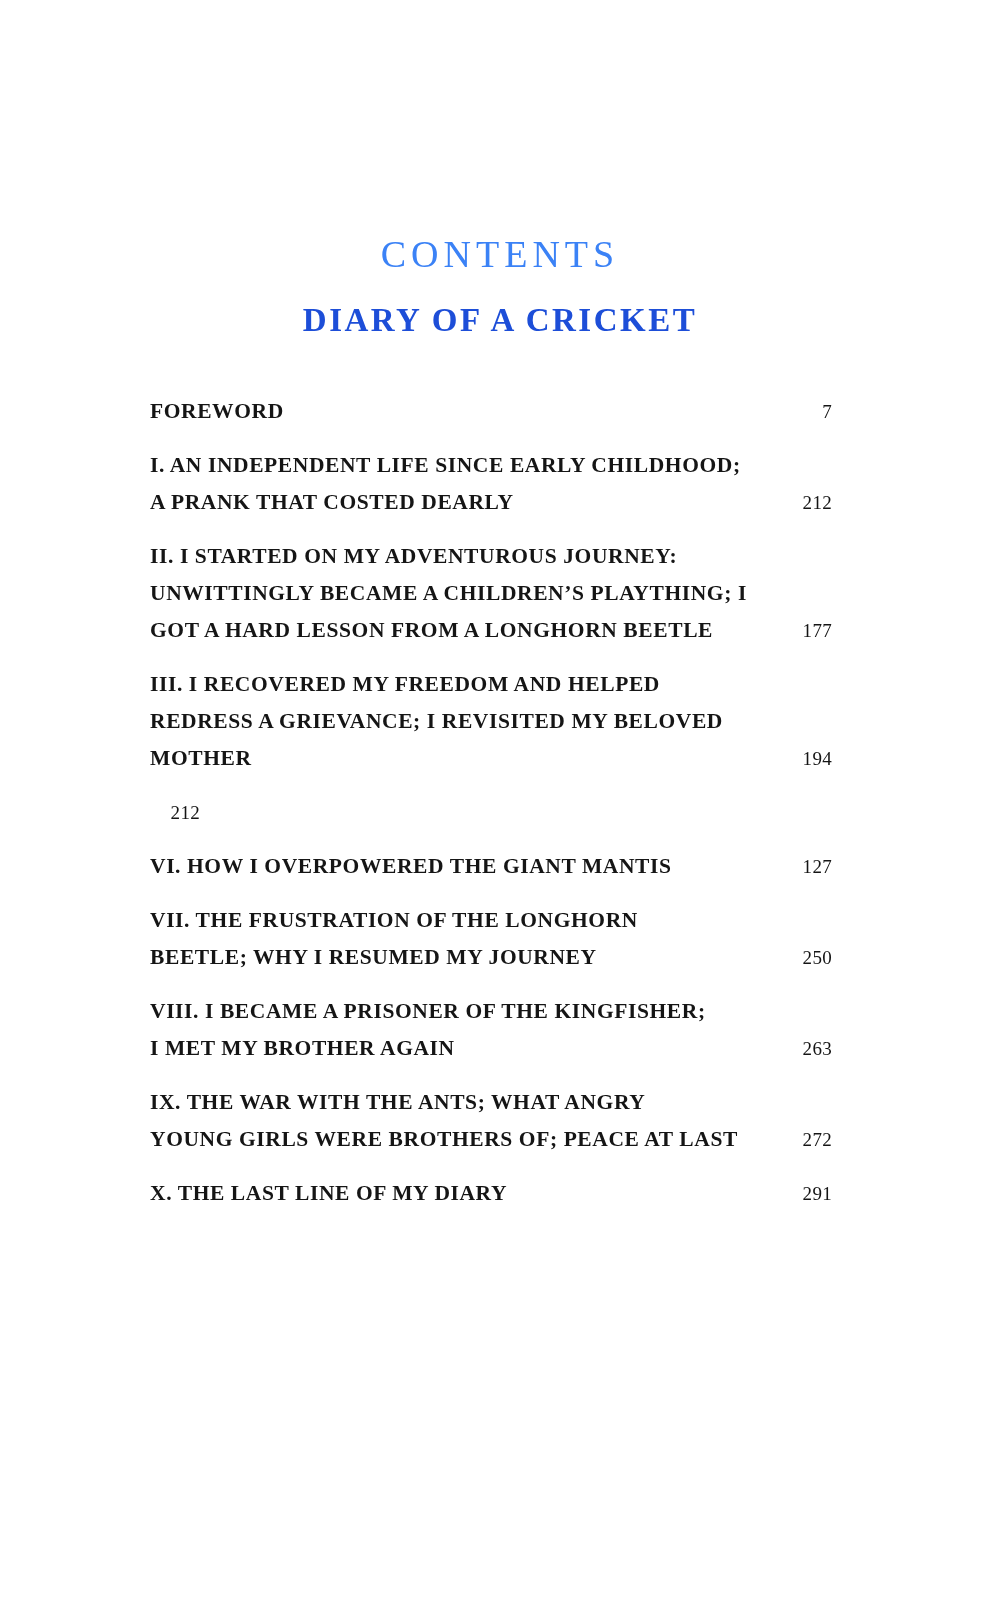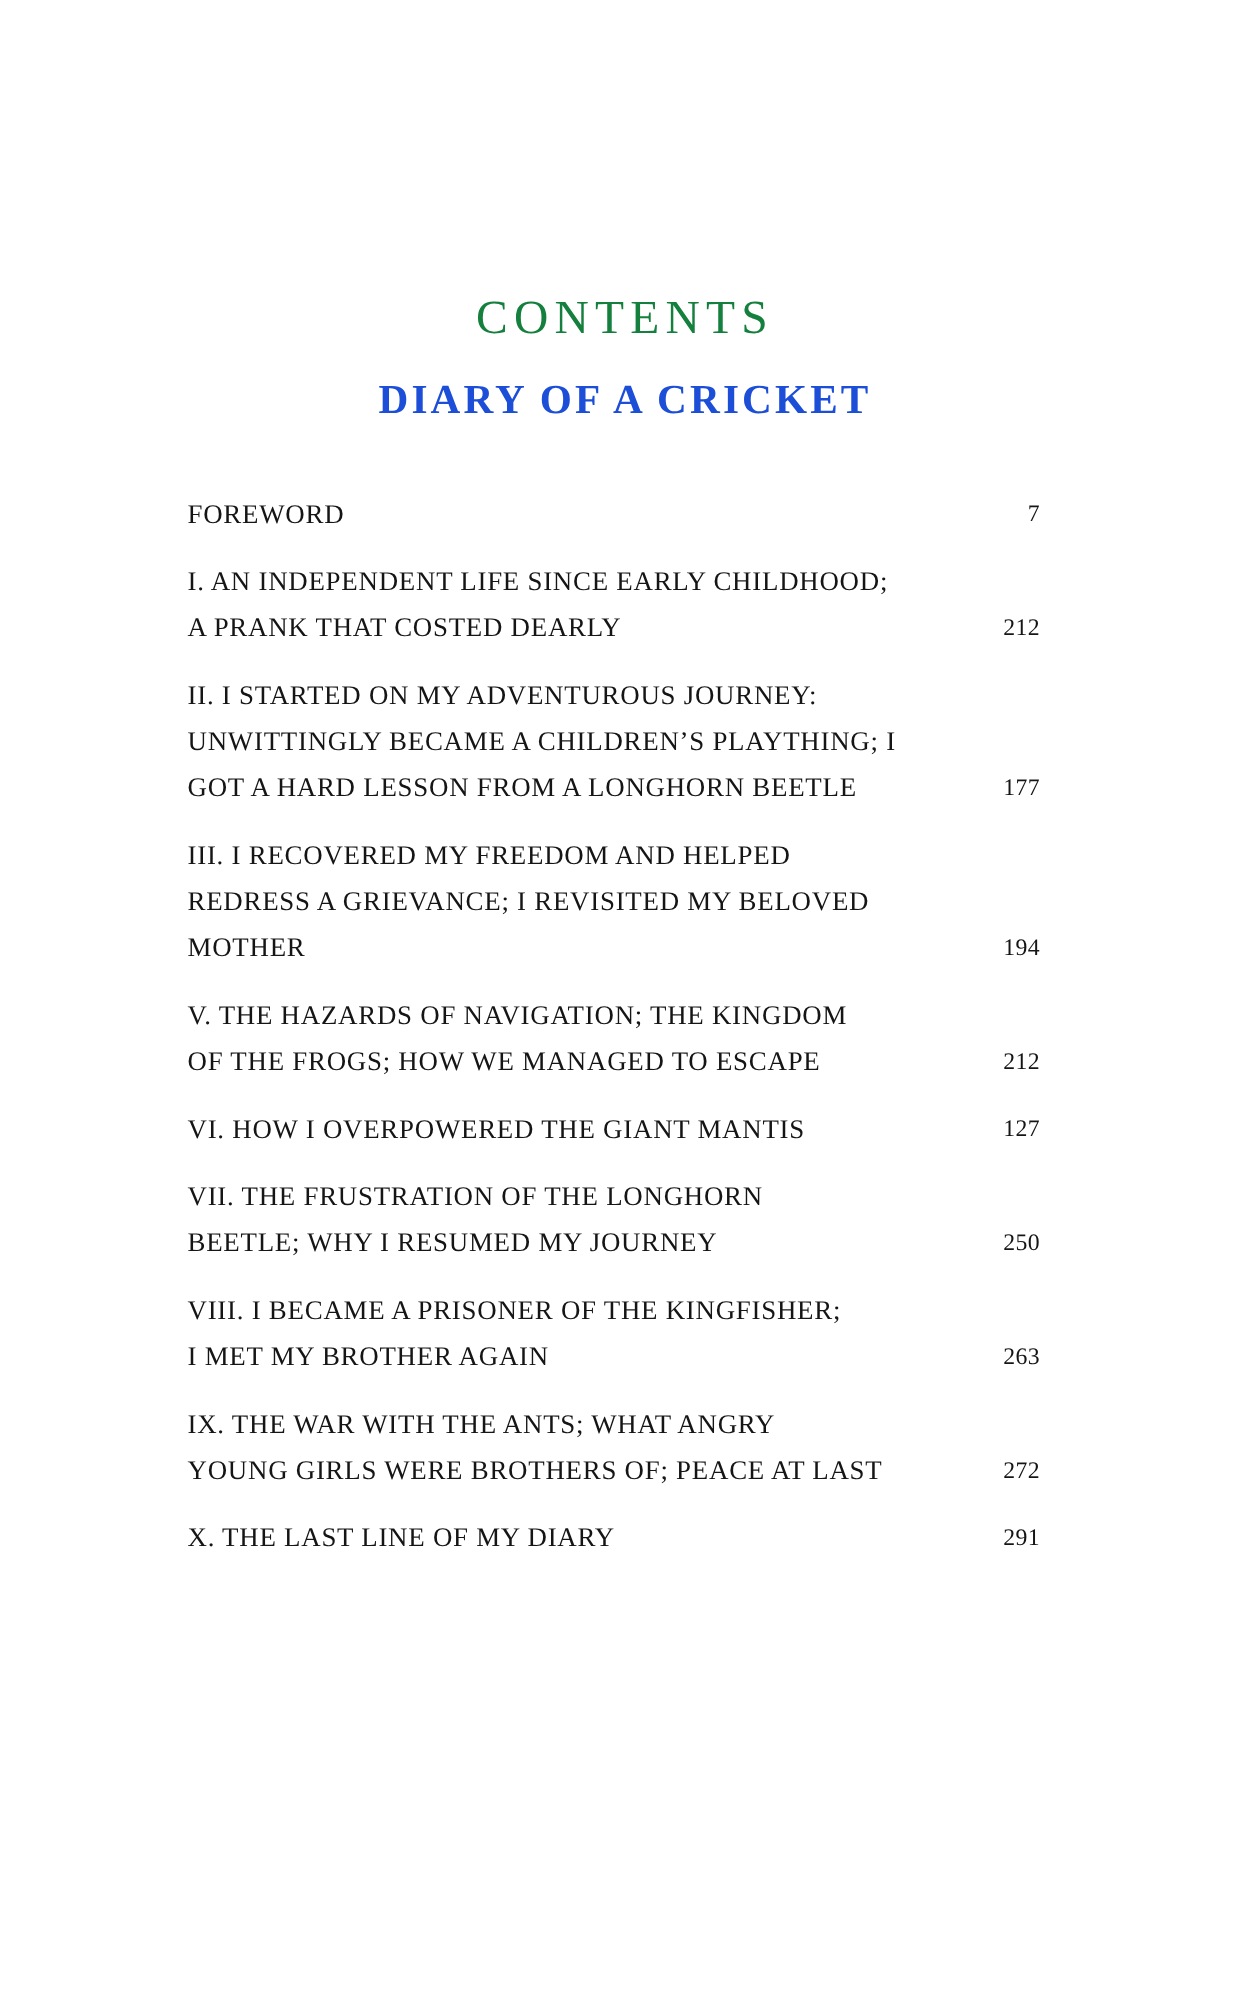--- a/index.html
+++ b/index.html
@@ -16,21 +16,21 @@
     overflow: hidden;
   }
   .page {
     padding-top: 232px;
   }
   .title {
     text-align: center;
     font-size: 38px;
     font-weight: 400;
     letter-spacing: 5px;
-    color: #15803d;
+    color: #3b82f6;
   }
   .subtitle {
     text-align: center;
     font-size: 33px;
     font-weight: 700;
     letter-spacing: 2.5px;
     margin-top: 26px;
     color: #1d4ed8;
   }
   .toc {
@@ -44,20 +44,21 @@
   }
   .entry-text {
     font-size: 21.5px;
     line-height: 37px;
     letter-spacing: 0.6px;
     max-width: 700px;
     color: #151515;
   }
   .entry-text > div {
     white-space: nowrap;
+    font-weight: bold;
   }
   .page-num {
     font-size: 19px;
     line-height: 37px;
     letter-spacing: 0.3px;
     text-align: right;
     min-width: 50px;
     color: #151515;
   }
 </style>
@@ -97,24 +98,20 @@
     <div class="entry-text">
           <div>III. I RECOVERED MY FREEDOM AND HELPED</div>
           <div>REDRESS A GRIEVANCE; I REVISITED MY BELOVED</div>
           <div>MOTHER</div>
         </div>
     <div class="page-num">194</div>
   </div>
 
 
   <div class="entry">
-    <div class="entry-text">
-          <div>V. THE HAZARDS OF NAVIGATION; THE KINGDOM</div>
-          <div>OF THE FROGS; HOW WE MANAGED TO ESCAPE</div>
-        </div>
     <div class="page-num">212</div>
   </div>
 
   <div class="entry">
     <div class="entry-text">
           <div>VI. HOW I OVERPOWERED THE GIANT MANTIS</div>
         </div>
     <div class="page-num">127</div>
   </div>
 

